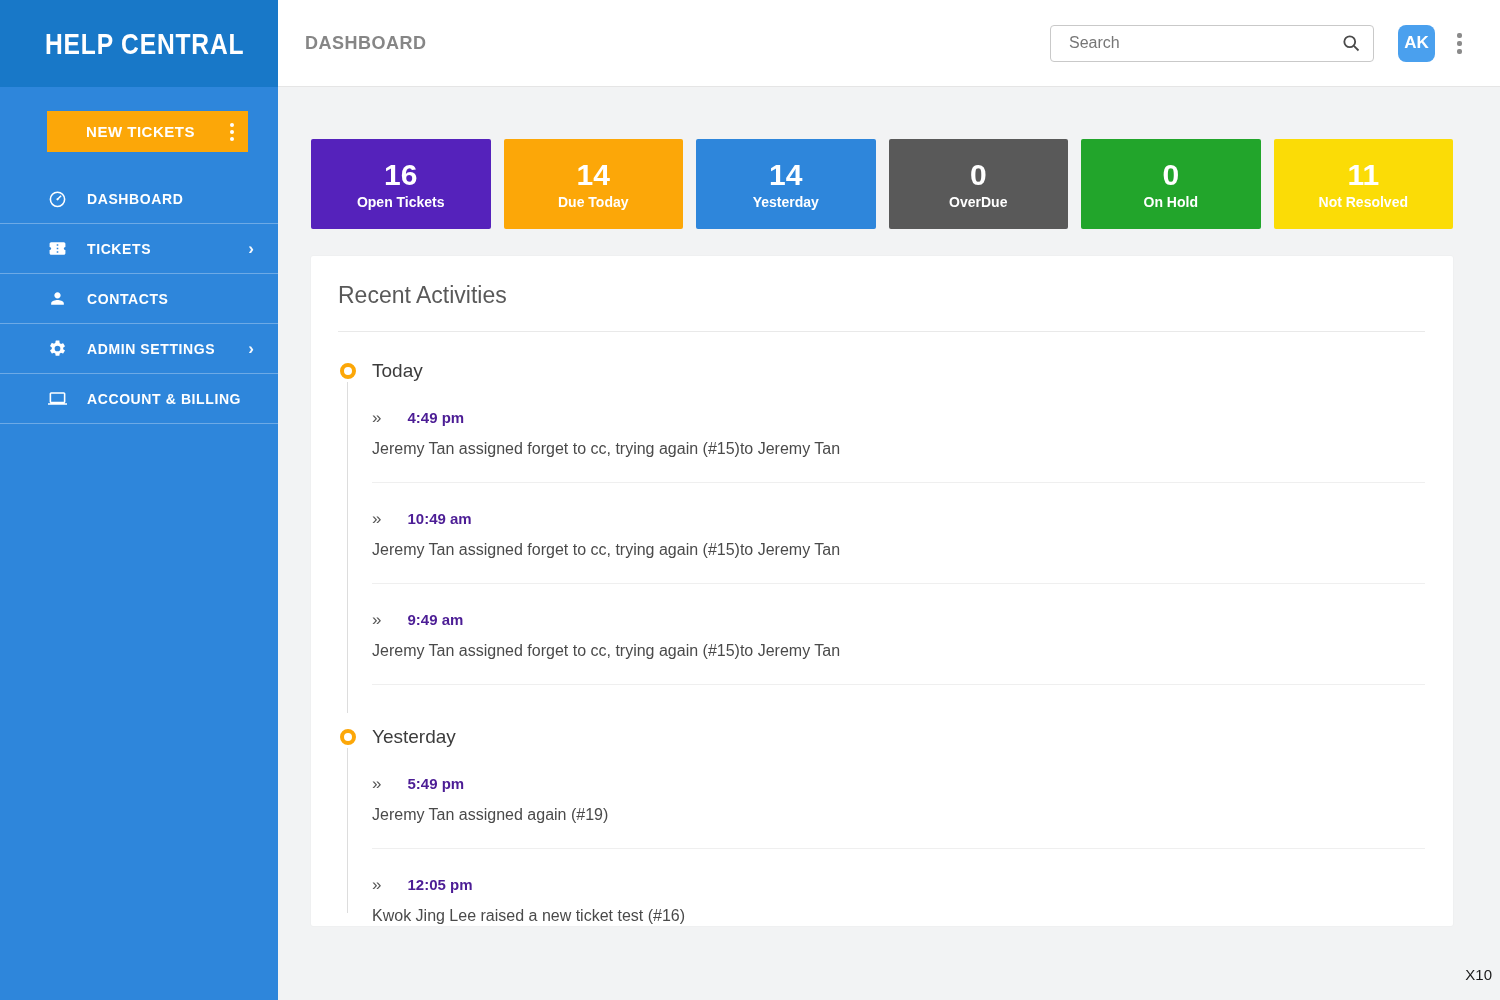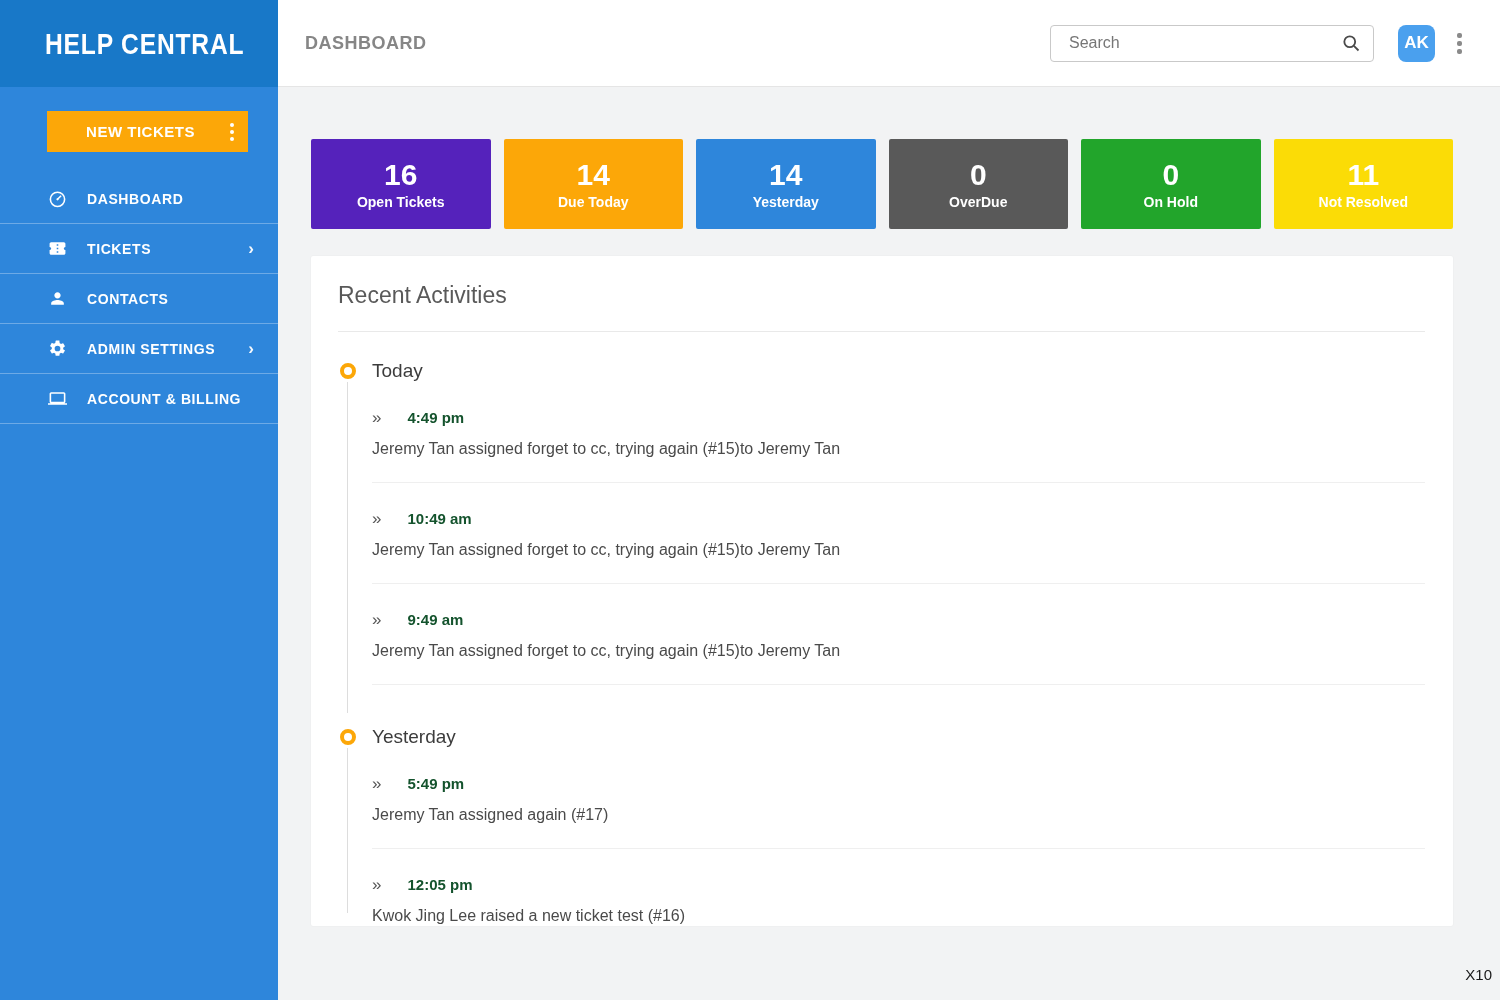--- a/index.html
+++ b/index.html
@@ -122,21 +122,21 @@
   .tl-ring{
     width:16px;height:16px;border-radius:50%;background:#fff;
     border:4px solid var(--c-orange);flex:none;
   }
   .tl-label{font-size:19px;color:#3C3C3C;margin-left:16px;}
 
   .tl-entries{margin-left:32px;}
   .tl-entry{padding-top:27px;}
   .entry-head{display:flex;align-items:center;}
   .entry-arrows{color:#555;font-size:17px;line-height:1;}
-  .entry-time{font-size:15px;font-weight:700;color:#14532d;margin-left:26px;}
+  .entry-time{font-size:15px;font-weight:700;color:#4c1d95;margin-left:26px;}
   .entry-text{font-size:16px;color:#4A4A4A;margin-top:14px;}
   .entry-divider{height:1px;background:#EFEFEF;margin-top:24px;}
 
   .watermark{
     position:absolute;right:8px;top:966px;font-size:15px;color:#1A1A1A;
   }
 </style>
 </head>
 <body>
 
@@ -304,21 +304,21 @@
     <div class="tl-head">
       <span class="tl-ring"></span>
       <span class="tl-label">Yesterday</span>
     </div>
     <div class="tl-entries">
             <div class="tl-entry">
     <div class="entry-head">
       <span class="entry-arrows">»</span>
       <span class="entry-time">5:49 pm</span>
     </div>
-    <div class="entry-text">Jeremy Tan assigned again (#17)</div>
+    <div class="entry-text">Jeremy Tan assigned again (#19)</div>
     <div class="entry-divider"></div>
   </div>
             <div class="tl-entry">
     <div class="entry-head">
       <span class="entry-arrows">»</span>
       <span class="entry-time">12:05 pm</span>
     </div>
     <div class="entry-text">Kwok Jing Lee raised a new ticket test (#16)</div>
 
   </div>

